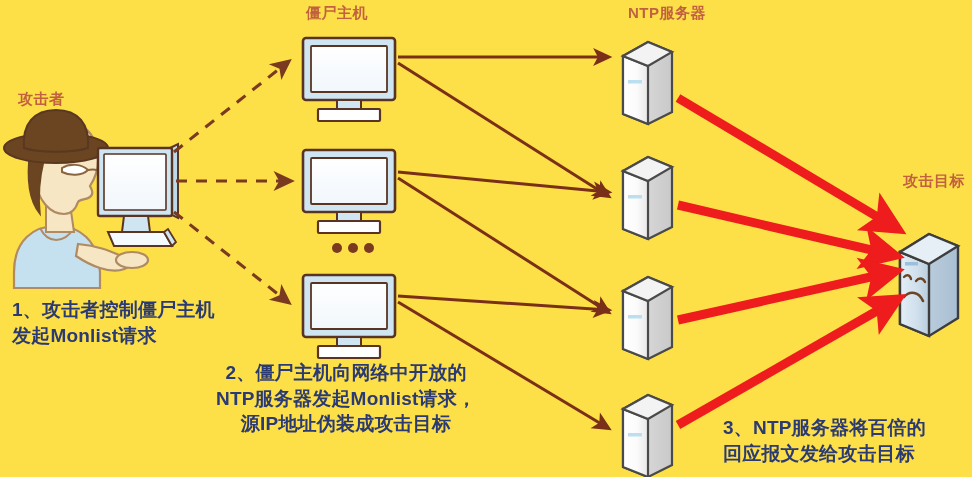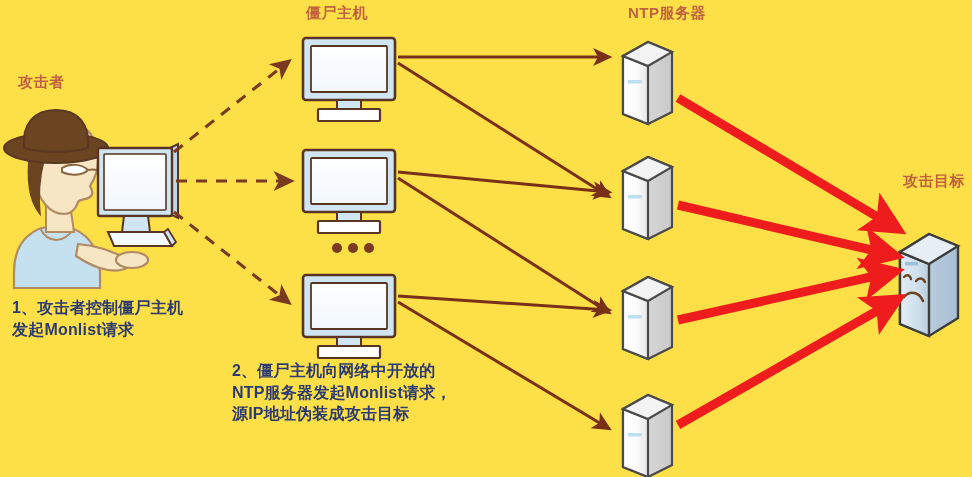--- a/index.html
+++ b/index.html
@@ -30,31 +30,31 @@
     white-space: pre;
     line-height: 1.35;
   }
   .heading-label {
     font-size: 15px;
     font-weight: bold;
     color: #c1613f;
     letter-spacing: 0.5px;
   }
   .caption-label {
-    font-size: 16px;
+    font-size: 19px;
     font-weight: bold;
     color: #2b3a72;
     letter-spacing: 0.2px;
   }
   #lbl-bots      { left: 306px; top: 3px; }
   #lbl-ntp       { left: 628px; top: 3px; }
-  #lbl-attacker  { left: 18px;  top: 72px; }
+  #lbl-attacker  { left: 18px;  top: 89px; }
   #lbl-target    { left: 903px; top: 171px; }
   #cap-1 { left: 12px;  top: 297px; }
-  #cap-2 { left: 232px; top: 360px; }
+  #cap-2 { left: 216px; top: 360px; text-align: center; }
   #cap-3 { left: 723px; top: 415px; }
 </style>
 </head>
 <body>
 
 <div id="diagram-root">
 
   <svg id="scene" viewBox="0 0 972 477" xmlns="http://www.w3.org/2000/svg">
 
     <defs>
@@ -229,14 +229,16 @@
 
   <div class="label heading-label" id="lbl-target">攻击目标</div>
 
   <div class="label caption-label" id="cap-1">1、攻击者控制僵尸主机
 发起Monlist请求</div>
 
   <div class="label caption-label" id="cap-2">2、僵尸主机向网络中开放的
 NTP服务器发起Monlist请求，
 源IP地址伪装成攻击目标</div>
 
+  <div class="label caption-label" id="cap-3">3、NTP服务器将百倍的
+回应报文发给攻击目标</div>
 
 </div>
 
 </body></html>

